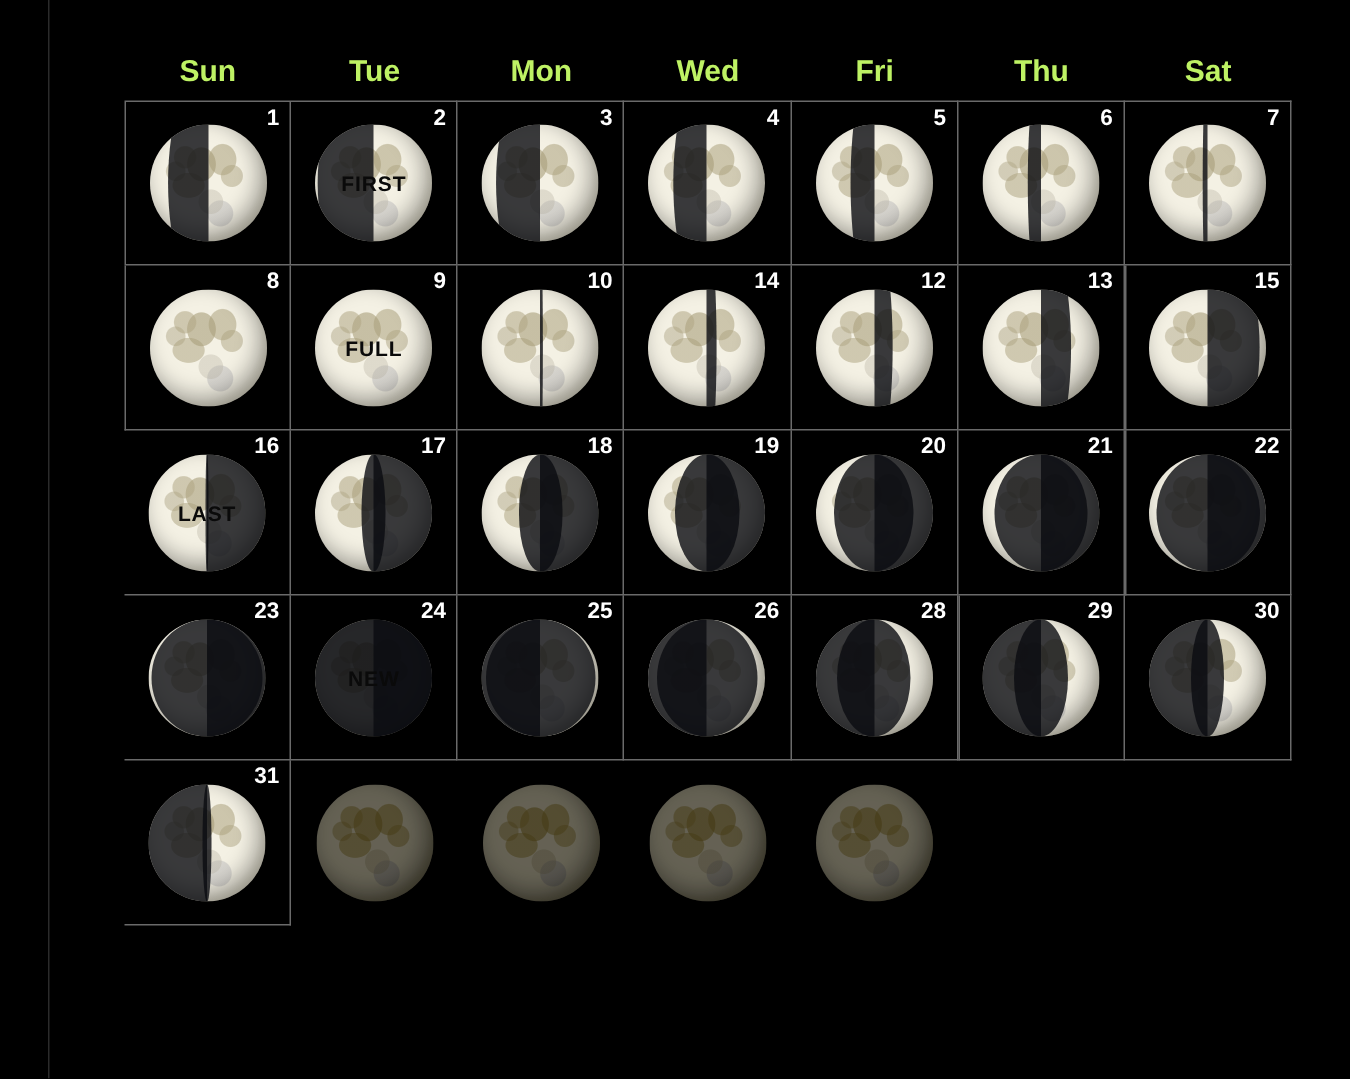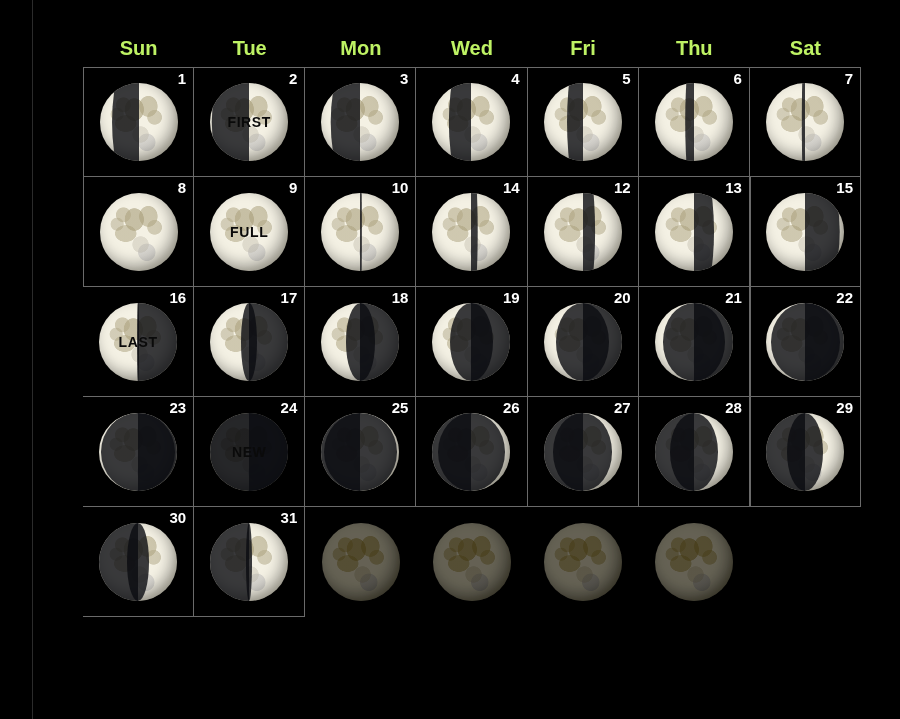--- a/index.html
+++ b/index.html
@@ -446,30 +446,20 @@
         <div class="date-num">26</div>
         <div class="moon-wrap">
           <div class="moon"></div>
           <div class="shadow">
             <div class="disc-part" style="left: 0px; clip-path: none;"></div>
             <div class="ellipse-part" style="width: 86%; left: 7%; background: rgba(10, 11, 16, 0.8);"></div>
           </div>
         </div>
       </div>
       <div class="cell">
-        <div class="date-num">27</div>
-        <div class="moon-wrap">
-          <div class="moon"></div>
-          <div class="shadow">
-            <div class="disc-part" style="left: 0px; clip-path: none;"></div>
-            <div class="ellipse-part" style="width: 76%; left: 12%; background: rgba(10, 11, 16, 0.8);"></div>
-          </div>
-        </div>
-      </div>
-      <div class="cell">
         <div class="date-num">28</div>
         <div class="moon-wrap">
           <div class="moon"></div>
           <div class="shadow">
             <div class="disc-part" style="left: 0px; clip-path: none;"></div>
             <div class="ellipse-part" style="width: 62%; left: 19%; background: rgba(10, 11, 16, 0.8);"></div>
           </div>
         </div>
       </div>
       <div class="cell first-col">

